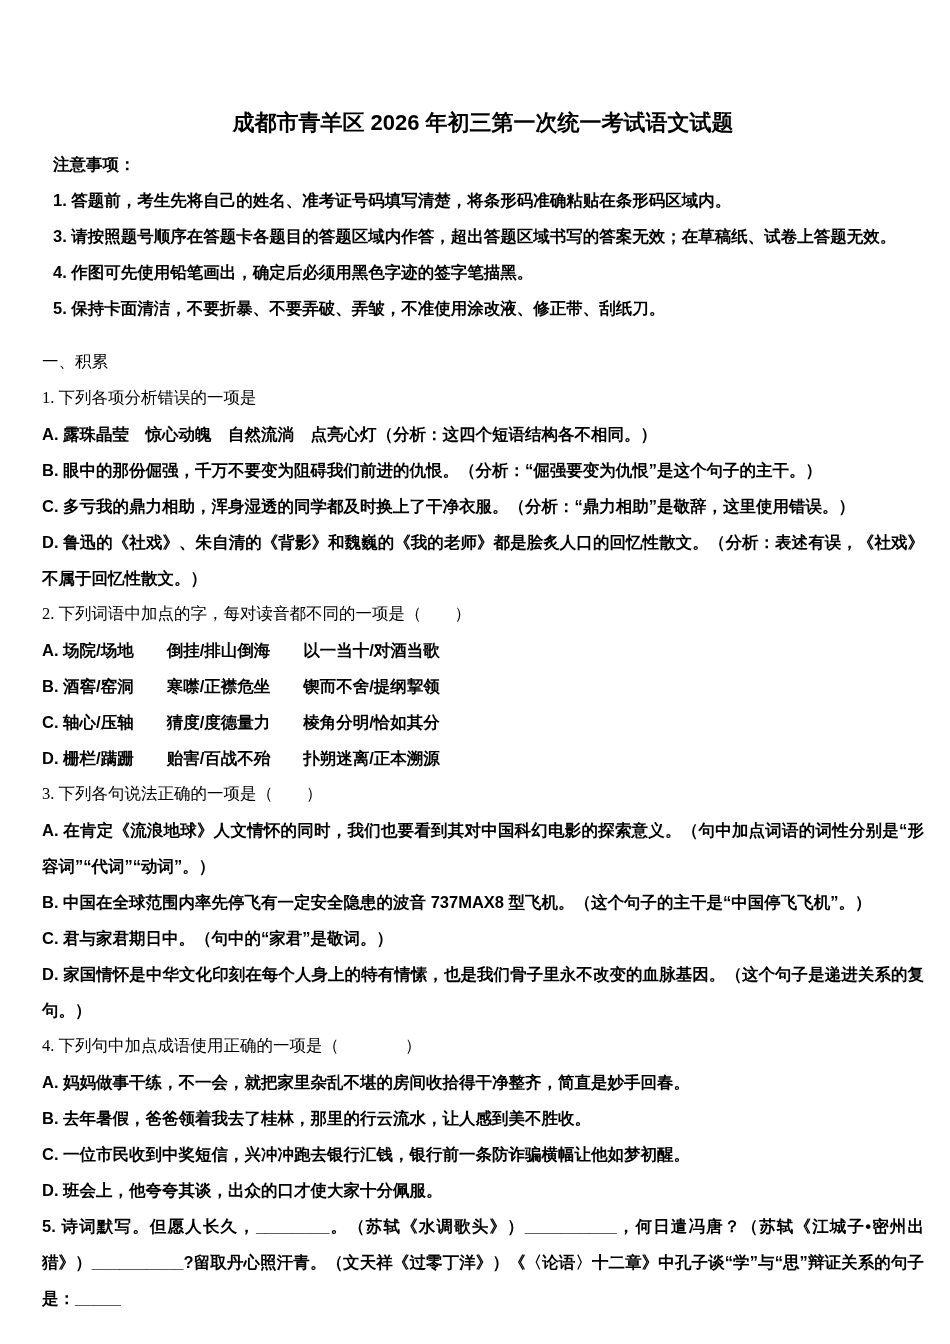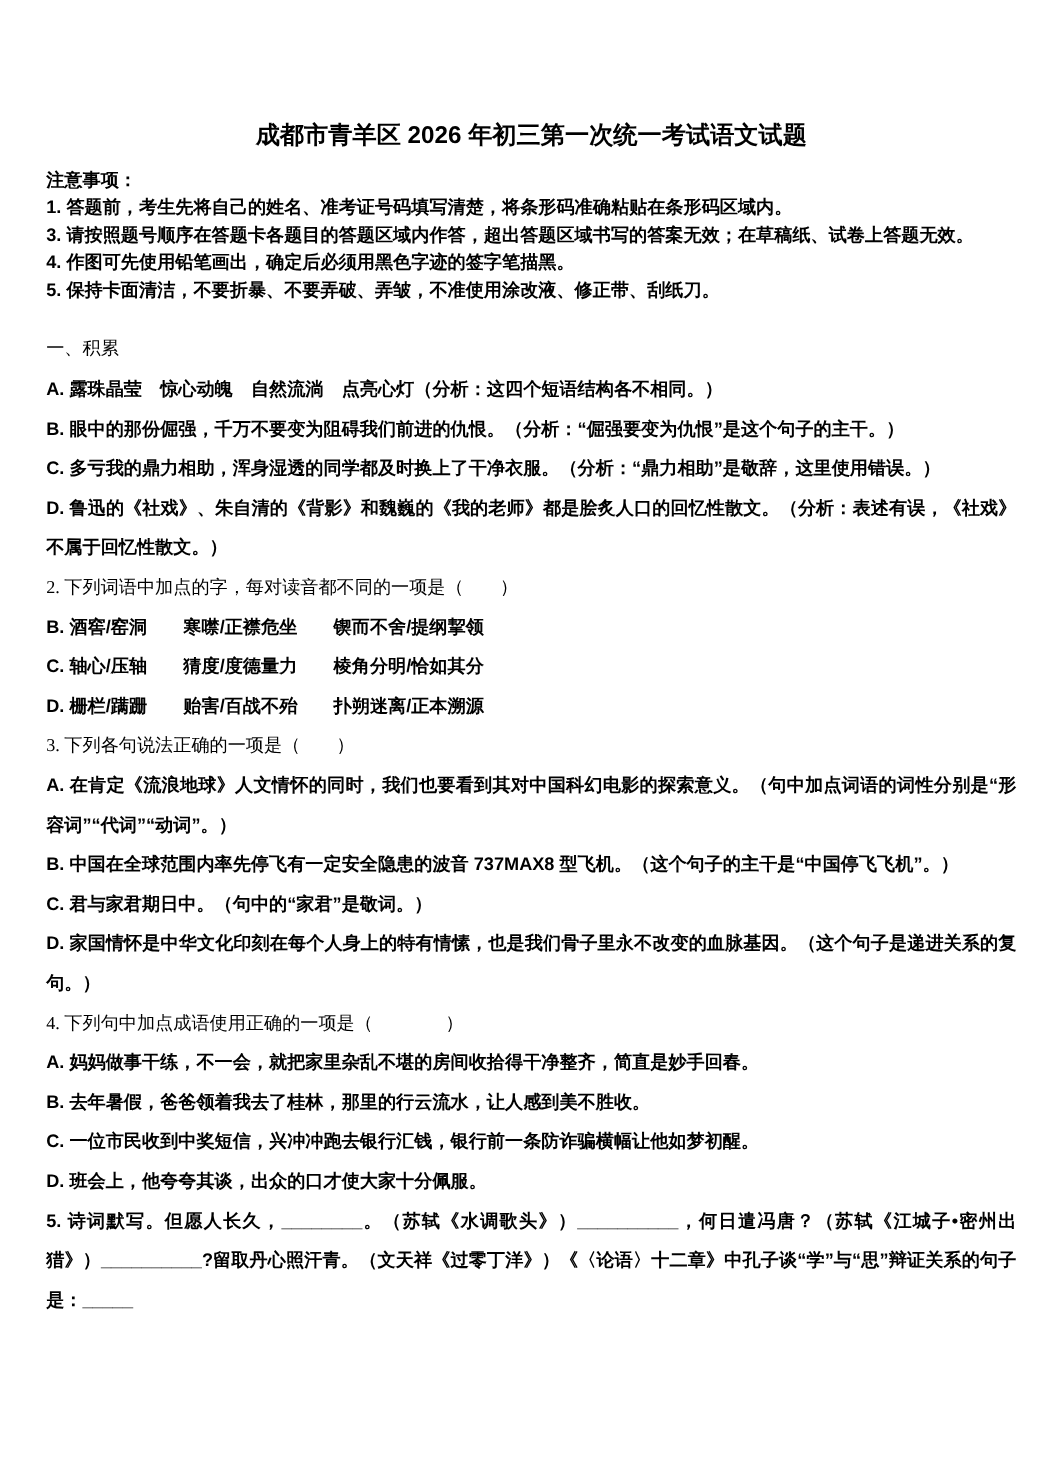--- a/index.html
+++ b/index.html
@@ -19,21 +19,21 @@
   }
   .title {
     margin: 0 0 14px 0;
     text-align: center;
     font-size: 22px;
     line-height: 30px;
     font-weight: 700;
     font-family: "Liberation Sans", sans-serif;
   }
   .notice p {
-    margin: 0;
+    margin: 11px;
     font-size: 16.5px;
     line-height: 25px;
     font-weight: 600;
     text-align: justify;
   }
   .section-heading {
     margin: 28px 0 6px 0;
     font-size: 16.5px;
     line-height: 25px;
     font-weight: 400;
@@ -65,28 +65,30 @@
     <p>注意事项：</p>
     <p>1. 答题前，考生先将自己的姓名、准考证号码填写清楚，将条形码准确粘贴在条形码区域内。</p>
     <p>3. 请按照题号顺序在答题卡各题目的答题区域内作答，超出答题区域书写的答案无效；在草稿纸、试卷上答题无效。</p>
     <p>4. 作图可先使用铅笔画出，确定后必须用黑色字迹的签字笔描黑。</p>
     <p>5. 保持卡面清洁，不要折暴、不要弄破、弄皱，不准使用涂改液、修正带、刮纸刀。</p>
   </div>
 
   <p class="section-heading">一、积累</p>
 
   <div class="question">
+    <p class="stem">1. 下列各项分析错误的一项是</p>
     <p class="opt">A. 露珠晶莹　惊心动魄　自然流淌　点亮心灯（分析：这四个短语结构各不相同。）</p>
     <p class="opt">B. 眼中的那份倔强，千万不要变为阻碍我们前进的仇恨。（分析：“倔强要变为仇恨”是这个句子的主干。）</p>
     <p class="opt">C. 多亏我的鼎力相助，浑身湿透的同学都及时换上了干净衣服。（分析：“鼎力相助”是敬辞，这里使用错误。）</p>
     <p class="opt">D. 鲁迅的《社戏》、朱自清的《背影》和魏巍的《我的老师》都是脍炙人口的回忆性散文。（分析：表述有误，《社戏》不属于回忆性散文。）</p>
   </div>
 
   <div class="question">
     <p class="stem">2. 下列词语中加点的字，每对读音都不同的一项是（　　）</p>
+    <p class="opt">A. 场院/场地　　倒挂/排山倒海　　以一当十/对酒当歌</p>
     <p class="opt">B. 酒窖/窑洞　　寒噤/正襟危坐　　锲而不舍/提纲挈领</p>
     <p class="opt">C. 轴心/压轴　　猜度/度德量力　　棱角分明/恰如其分</p>
     <p class="opt">D. 栅栏/蹒跚　　贻害/百战不殆　　扑朔迷离/正本溯源</p>
   </div>
 
   <div class="question">
     <p class="stem">3. 下列各句说法正确的一项是（　　）</p>
     <p class="opt">A. 在肯定《流浪地球》人文情怀的同时，我们也要看到其对中国科幻电影的探索意义。（句中加点词语的词性分别是“形容词”“代词”“动词”。）</p>
     <p class="opt">B. 中国在全球范围内率先停飞有一定安全隐患的波音 737MAX8 型飞机。（这个句子的主干是“中国停飞飞机”。）</p>
     <p class="opt">C. 君与家君期日中。（句中的“家君”是敬词。）</p>

